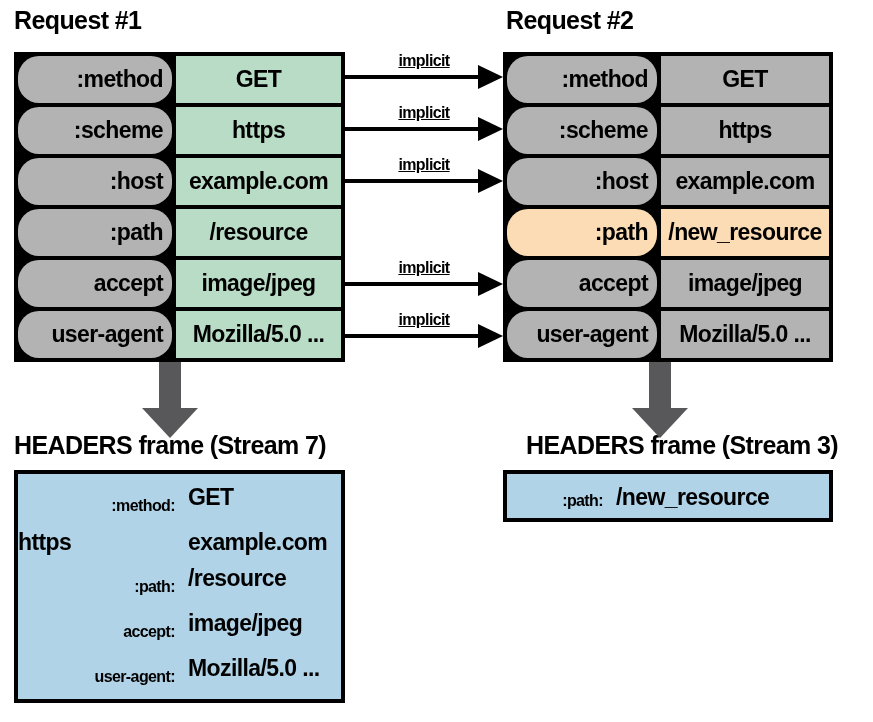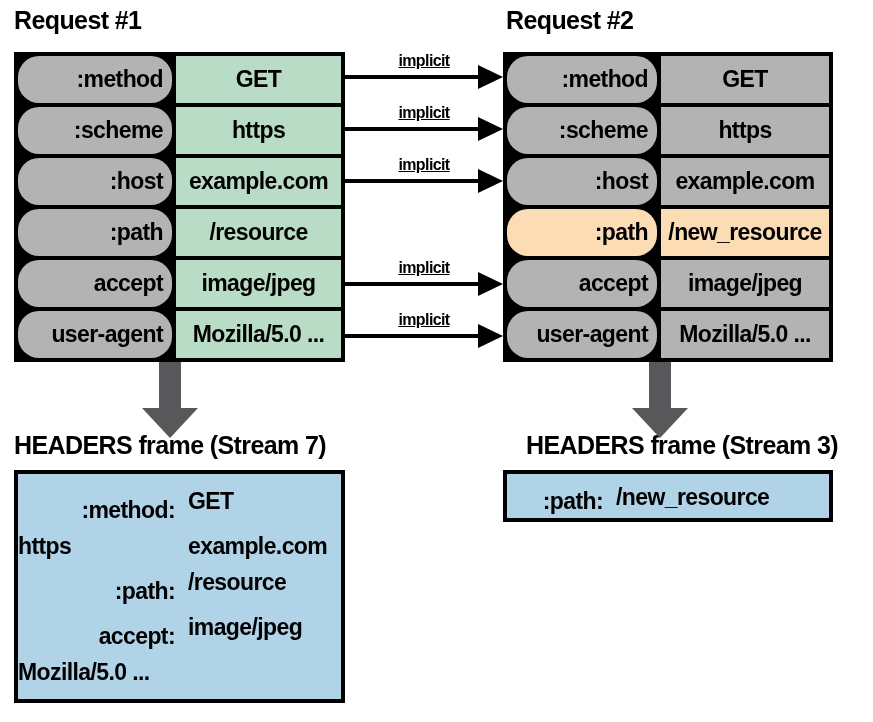--- a/index.html
+++ b/index.html
@@ -29,21 +29,21 @@
 
   
   .d-arrow{position:absolute;top:362px;width:56px;z-index:2;}
   .d-arrow .shaft{width:22px;height:46px;background:#58585a;margin:0 auto;}
   .d-arrow .head{width:0;height:0;border-left:28px solid transparent;border-right:28px solid transparent;border-top:30px solid #58585a;}
 
   
   .frame{position:absolute;border:4px solid #000;background:#b0d3e8;box-sizing:border-box;z-index:1;}
   .f1{left:14px;top:470px;width:331px;height:233px;display:grid;grid-template-columns:157px auto;column-gap:13px;align-content:center;}
   .f2{left:503px;top:470px;width:330px;height:52px;display:grid;grid-template-columns:96px auto;column-gap:13px;align-items:center;}
-  .fline-name{text-align:right;font-size:23px;line-height:36px;margin-top:9px;}
+  .fline-name{text-align:right;font-size:16px;line-height:36px;margin-top:9px;}
   .fline-val{text-align:left;font-size:23px;line-height:36px;white-space:nowrap;}
 </style>
 </head>
 <body>
 
 <div class="canvas">
 
   <div class="sec-title" style="left:14px;top:6px;">Request #1</div>
   <div class="sec-title" style="left:506px;top:6px;">Request #2</div>
 
@@ -117,20 +117,21 @@
 
   <div class="frame f1">
     <div class="fline-name">:method:</div>
     <div class="fline-val">GET</div>
     <div class="fline-val">https</div>
     <div class="fline-val">example.com</div>
     <div class="fline-name">:path:</div>
     <div class="fline-val">/resource</div>
     <div class="fline-name">accept:</div>
     <div class="fline-val">image/jpeg</div>
+    <div class="fline-name">user-agent:</div>
     <div class="fline-val">Mozilla/5.0 ...</div>
   </div>
 
   <div class="frame f2">
     <div class="fline-name">:path:</div>
     <div class="fline-val">/new_resource</div>
   </div>
 
 </div>
 

